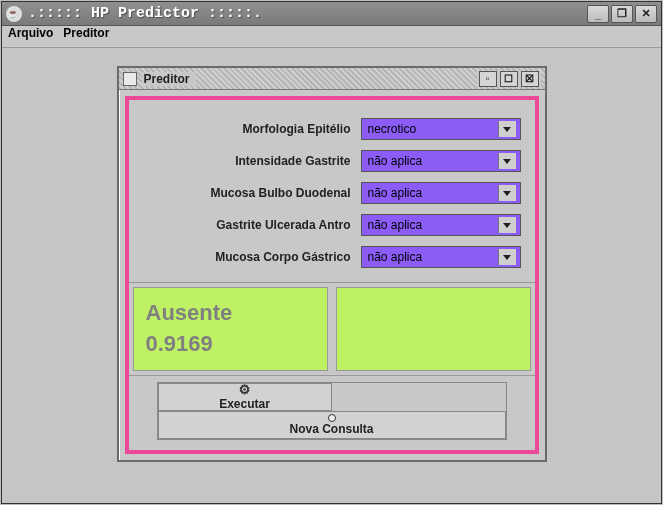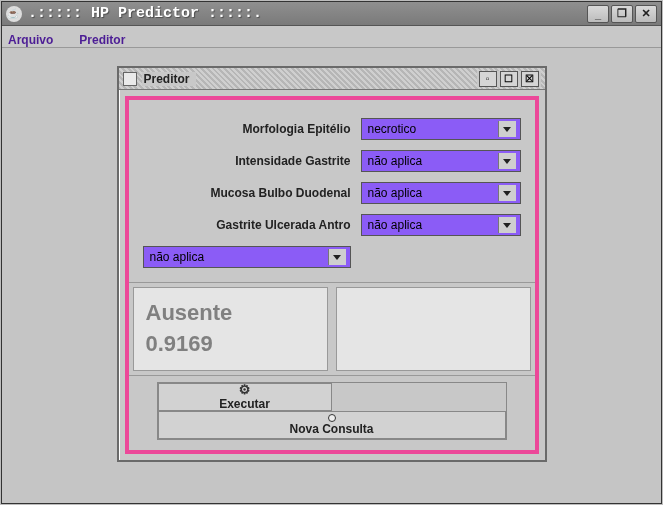--- a/index.html
+++ b/index.html
@@ -55,25 +55,25 @@
     border-radius: 2px;
     display: flex; align-items: center; justify-content: center;
     font-size: 11px; font-weight: bold;
     color: #222;
   }
   .menubar {
     height: 22px;
     background: #c8c8c8;
     border-bottom: 1px solid #999;
     display: flex;
-    align-items: flex-end;
+    align-items: flex-start;
     padding: 0 6px;
-    gap: 26px;
-    font-weight: bold;
-    color: #4c1d95;
+    gap: 10px;
+    font-weight: bold;
+    color: #000000;
     font-size: 12px;
   }
   .menubar span { cursor: default; }
   .outer-body {
     flex: 1;
     background: #c5c5c5;
     position: relative;
     padding: 18px 0 0 0;
     display: flex;
     justify-content: center;
@@ -170,21 +170,21 @@
   .result-row {
     display: flex;
     border-top: 1px solid #999;
   }
   .result-cell {
     flex: 1;
     border: 1px solid #999;
     margin: 4px;
     padding: 10px 12px;
     min-height: 78px;
-    background: #e5e5e5;
+    background: #bef264;
   }
   .result-text {
     font-size: 22px;
     font-weight: bold;
     color: #808080;
     line-height: 1.4;
   }
 
   
   .btn-area {
@@ -274,20 +274,21 @@
             <span>não aplica</span>
             <span class="arrow"></span>
           </div>
 
           <div class="form-label">Gastrite Ulcerada Antro</div>
           <div class="combo">
             <span>não aplica</span>
             <span class="arrow"></span>
           </div>
 
+          <div class="form-label">Mucosa Corpo Gástrico</div>
           <div class="combo">
             <span>não aplica</span>
             <span class="arrow"></span>
           </div>
         </div>
 
         <div class="result-row">
           <div class="result-cell">
             <div class="result-text">Ausente</div>
             <div class="result-text">0.9169</div>

